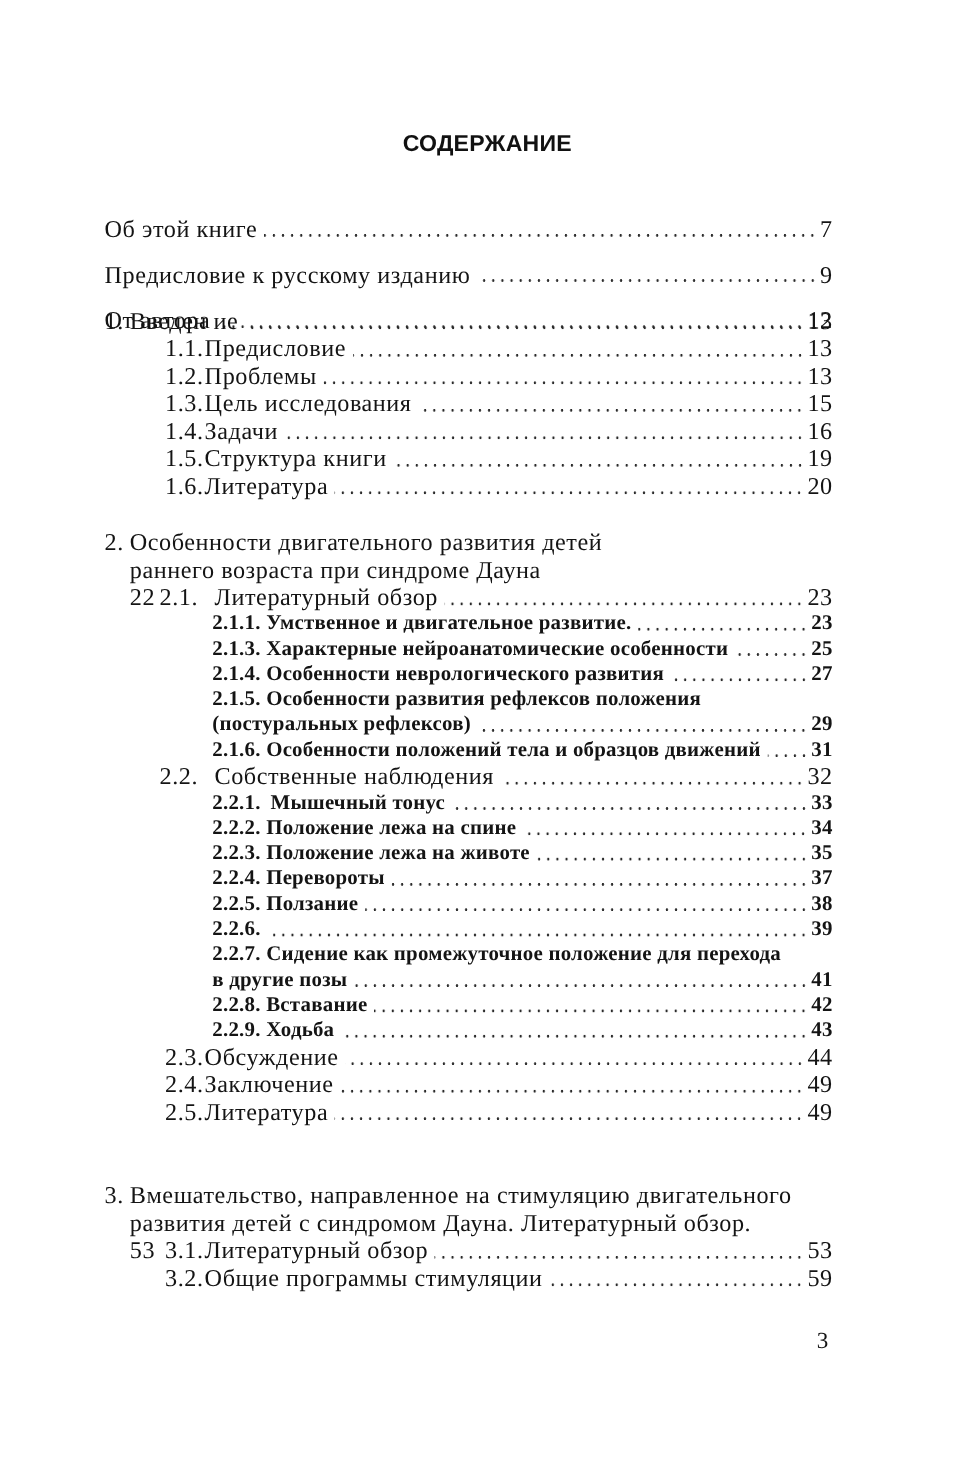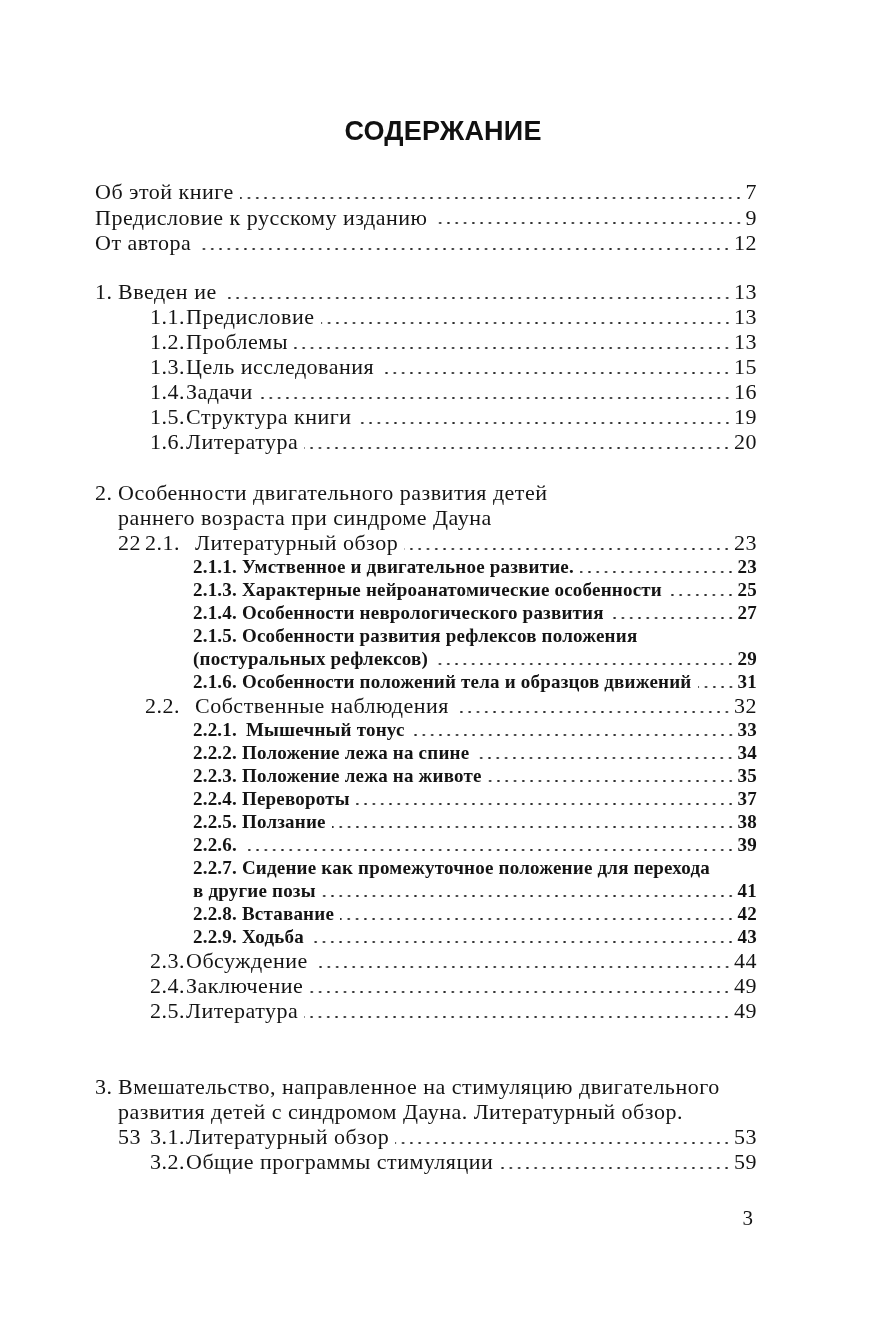--- a/index.html
+++ b/index.html
@@ -12,30 +12,30 @@
     font-family: "Liberation Serif", "DejaVu Serif", serif;
     color: #141414;
   }
   .heading {
     position: absolute;
     left: 0; right: 0;
     top: 114px;
     text-align: center;
     font-family: "Liberation Sans", "DejaVu Sans", sans-serif;
     font-weight: bold;
-    font-size: 27px;
+    font-size: 21px;
     line-height: 34px;
     letter-spacing: 0.2px;
     color: #111;
   }
   .block { position: absolute; left: 95px; width: 662px; }
   .row { display: flex; align-items: flex-start; white-space: nowrap; }
   .row > span { display: inline-block; }
   .l1, .l2 { height: 25px; line-height: 25px; font-size: 22px; letter-spacing: 0.5px; }
-  .front .row { height: 25.5px; line-height: 25.5px; }
+  .front .row { height: 25.5px; line-height: 25.5px; margin-top: 16px; }
   .l3 { height: 23px; line-height: 23px; font-size: 19px; letter-spacing: 0.2px; font-weight: bold; }
 
   .l1 .num { width: 23px; }
   .l1.cont { padding-left: 23px; flex-direction: column; }
   .l2 { padding-left: 55px; }
   .l2 .num { width: 36px; }
   .l2.tab { padding-left: 50px; }
   .l2.tab .num { width: 50px; }
   .l3 { padding-left: 98px; }
   .l3 .num { margin-right: 5px; }

